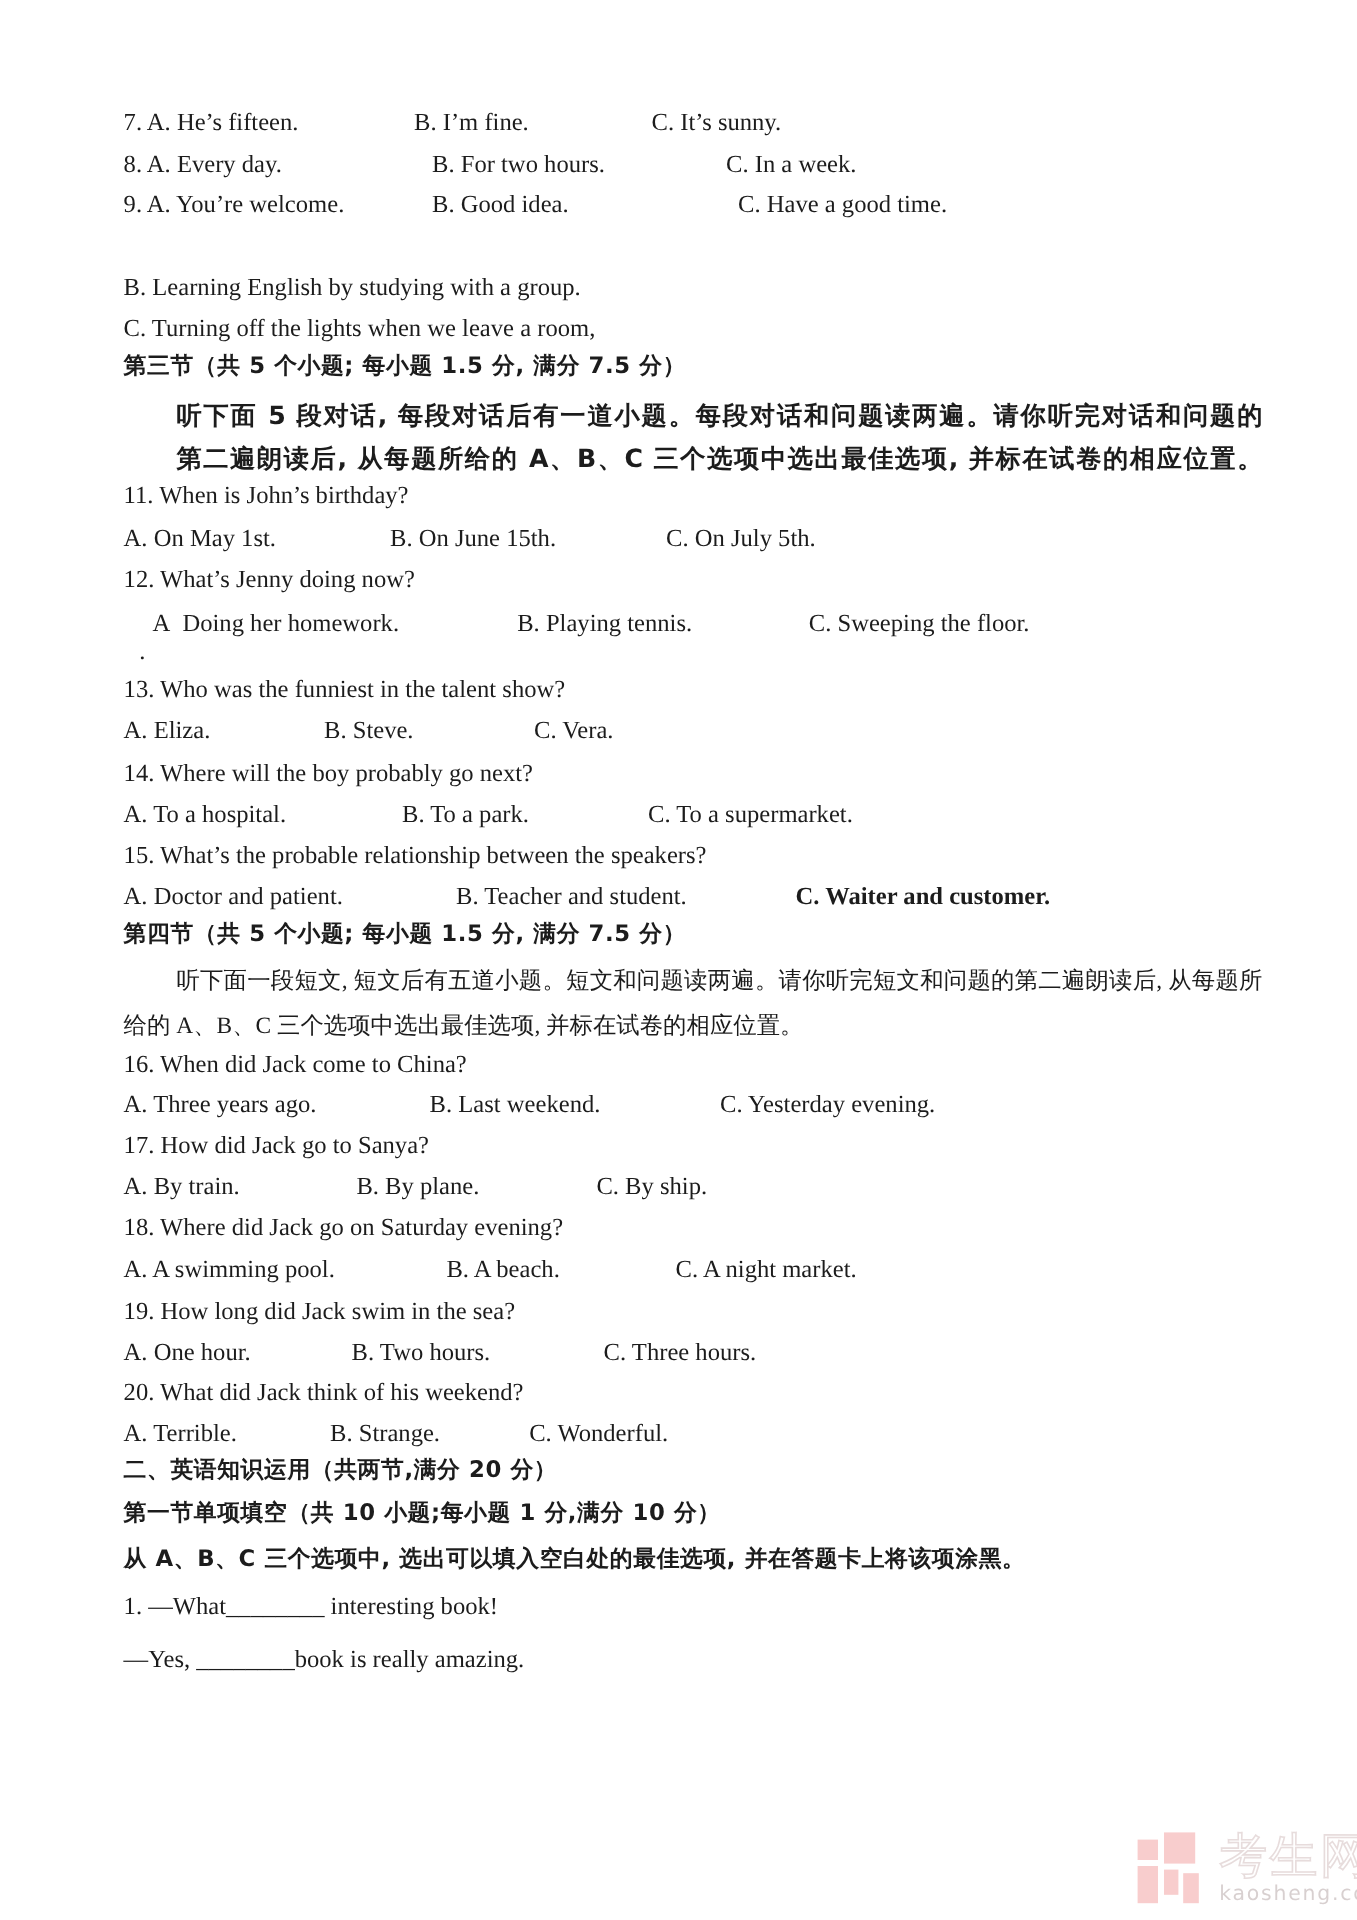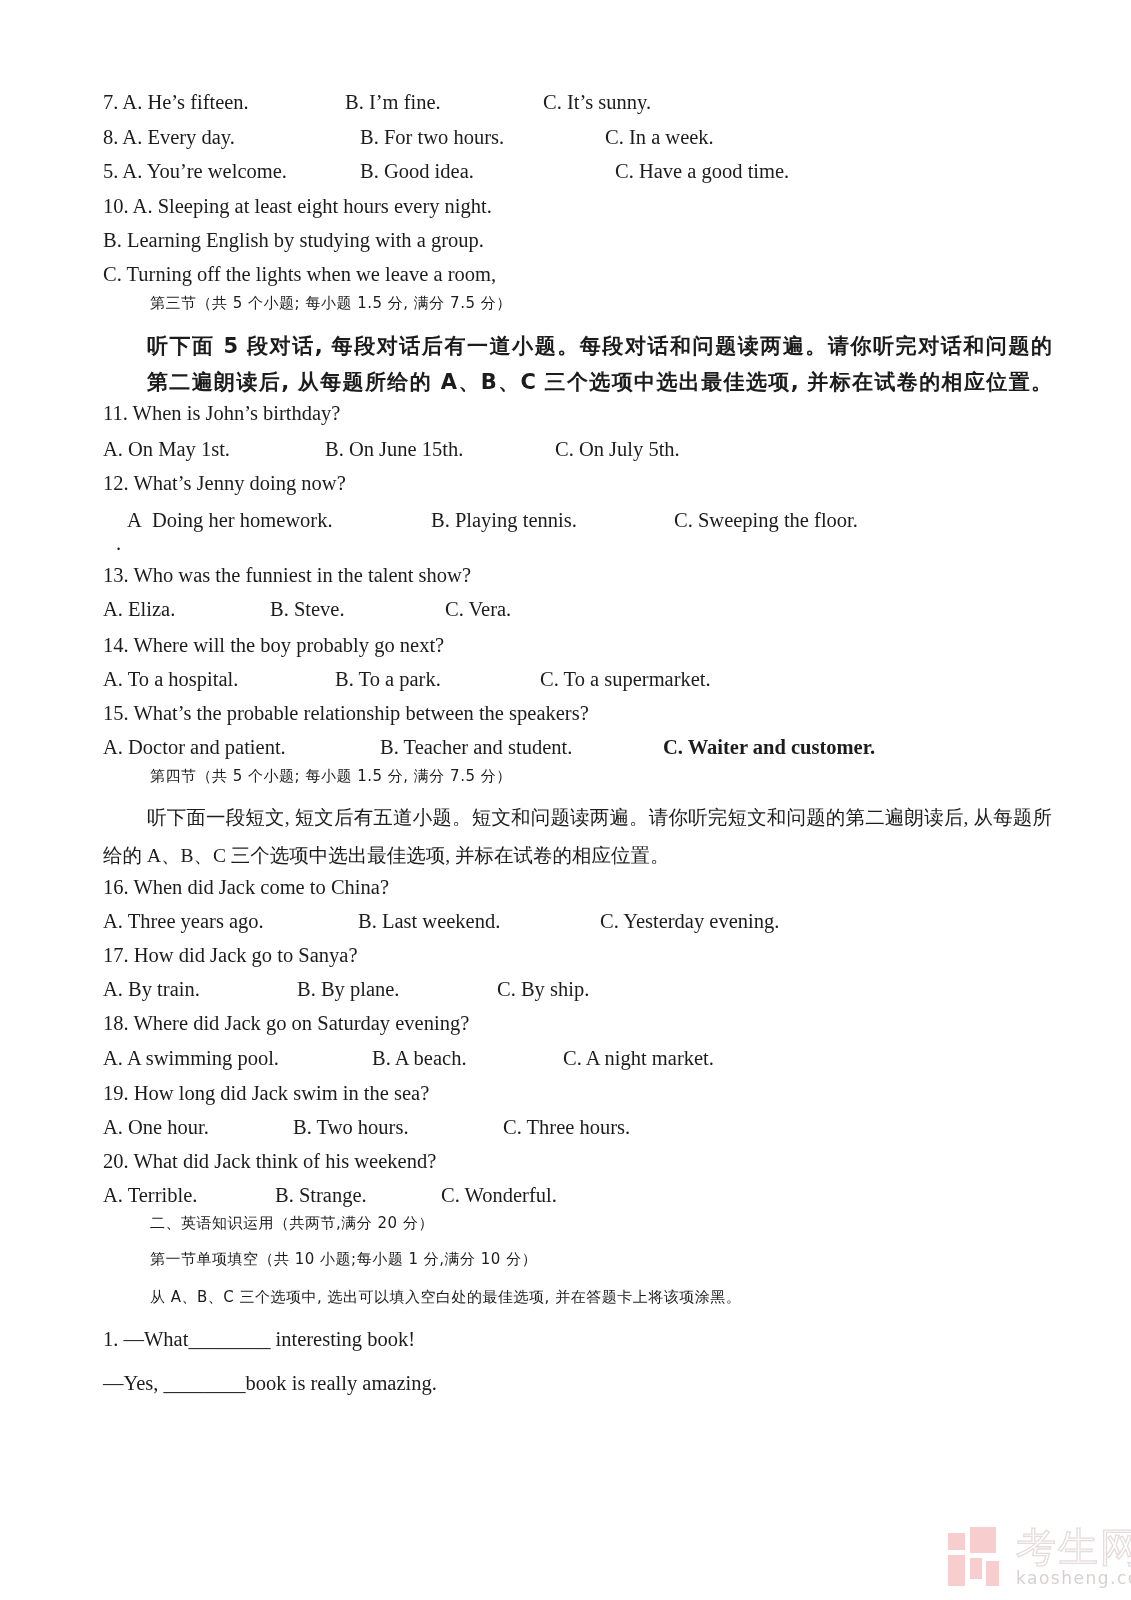--- a/index.html
+++ b/index.html
@@ -3,21 +3,21 @@
 <meta charset="utf-8">
 <style>
   html,body{margin:0;padding:0;background:#ffffff;}
   .page{
     position:relative;width:1131px;height:1600px;background:#ffffff;
     color:#1c1c1c;overflow:hidden;
     font-family:"Liberation Serif","DejaVu Serif",serif;
   }
   .line{position:absolute;left:103px;white-space:nowrap;line-height:1.25;}
   .en{font-size:20.5px;}
-  .cjk-h{font-family:"DejaVu Sans","Liberation Sans",sans-serif;font-weight:400;font-size:15px;letter-spacing:.5px;margin-left:47px;}
+  .cjk-h{font-family:"DejaVu Sans","Liberation Sans",sans-serif;font-weight:700;font-size:19px;letter-spacing:.5px;}
   .cjk-b{font-family:"DejaVu Sans","Liberation Sans",sans-serif;font-weight:700;font-size:21px;}
   .cjk-r{font-family:"Liberation Serif","DejaVu Serif",serif;font-size:19.5px;}
   .just{width:905px;white-space:normal;text-align:justify;text-align-last:justify;margin-left:44px;}
   .opts{height:28px;width:1000px;}
   .opt{position:absolute;top:0;white-space:nowrap;}
   
   .watermark{position:absolute;left:948px;top:1527px;display:flex;align-items:flex-start;}
   .wm-logo{position:relative;width:58px;height:60px;margin-right:10px;}
   .b{position:absolute;background:#f8cdcd;}
   .b1{left:0;top:6px;width:17px;height:17px;}
@@ -56,25 +56,24 @@
       <span class="opt" style="left: 0px;">7. A. He’s fifteen.</span>
       <span class="opt" style="left: 242px;">B. I’m fine.</span>
       <span class="opt" style="left: 440px;">C. It’s sunny.</span>
     </div>
     <div class="line en opts" style="top: 125px;">
       <span class="opt" style="left: 0px;">8. A. Every day.</span>
       <span class="opt" style="left: 257px;">B. For two hours.</span>
       <span class="opt" style="left: 502px;">C. In a week.</span>
     </div>
     <div class="line en opts" style="top: 159px;">
-      <span class="opt" style="left: 0px;">5. A. You’re welcome.</span>
+      <span class="opt" style="left: 0px;">9. A. You’re welcome.</span>
       <span class="opt" style="left: 257px;">B. Good idea.</span>
       <span class="opt" style="left: 512px;">C. Have a good time.</span>
     </div>
-    <div class="line en" style="top: 194px;">10. A. Sleeping at least eight hours every night.</div>
     <div class="line en" style="top: 228px;">B. Learning English by studying with a group.</div>
     <div class="line en" style="top: 262px;">C. Turning off the lights when we leave a room,</div>
     <div class="line cjk-h" style="top: 294px;">第三节（共 5 个小题; 每小题 1.5 分, 满分 7.5 分）</div>
     <div class="line cjk-b just" style="top: 333px;">听下面 5 段对话, 每段对话后有一道小题。每段对话和问题读两遍。请你听完对话和问题的</div>
     <div class="line cjk-b just" style="top: 369px;">第二遍朗读后, 从每题所给的 A、B、C 三个选项中选出最佳选项, 并标在试卷的相应位置。</div>
     <div class="line en" style="top: 401px;">11. When is John’s birthday?</div>
     <div class="line en opts" style="top: 437px;">
       <span class="opt" style="left: 0px;">A. On May 1st.</span>
       <span class="opt" style="left: 222px;">B. On June 15th.</span>
       <span class="opt" style="left: 452px;">C. On July 5th.</span>

